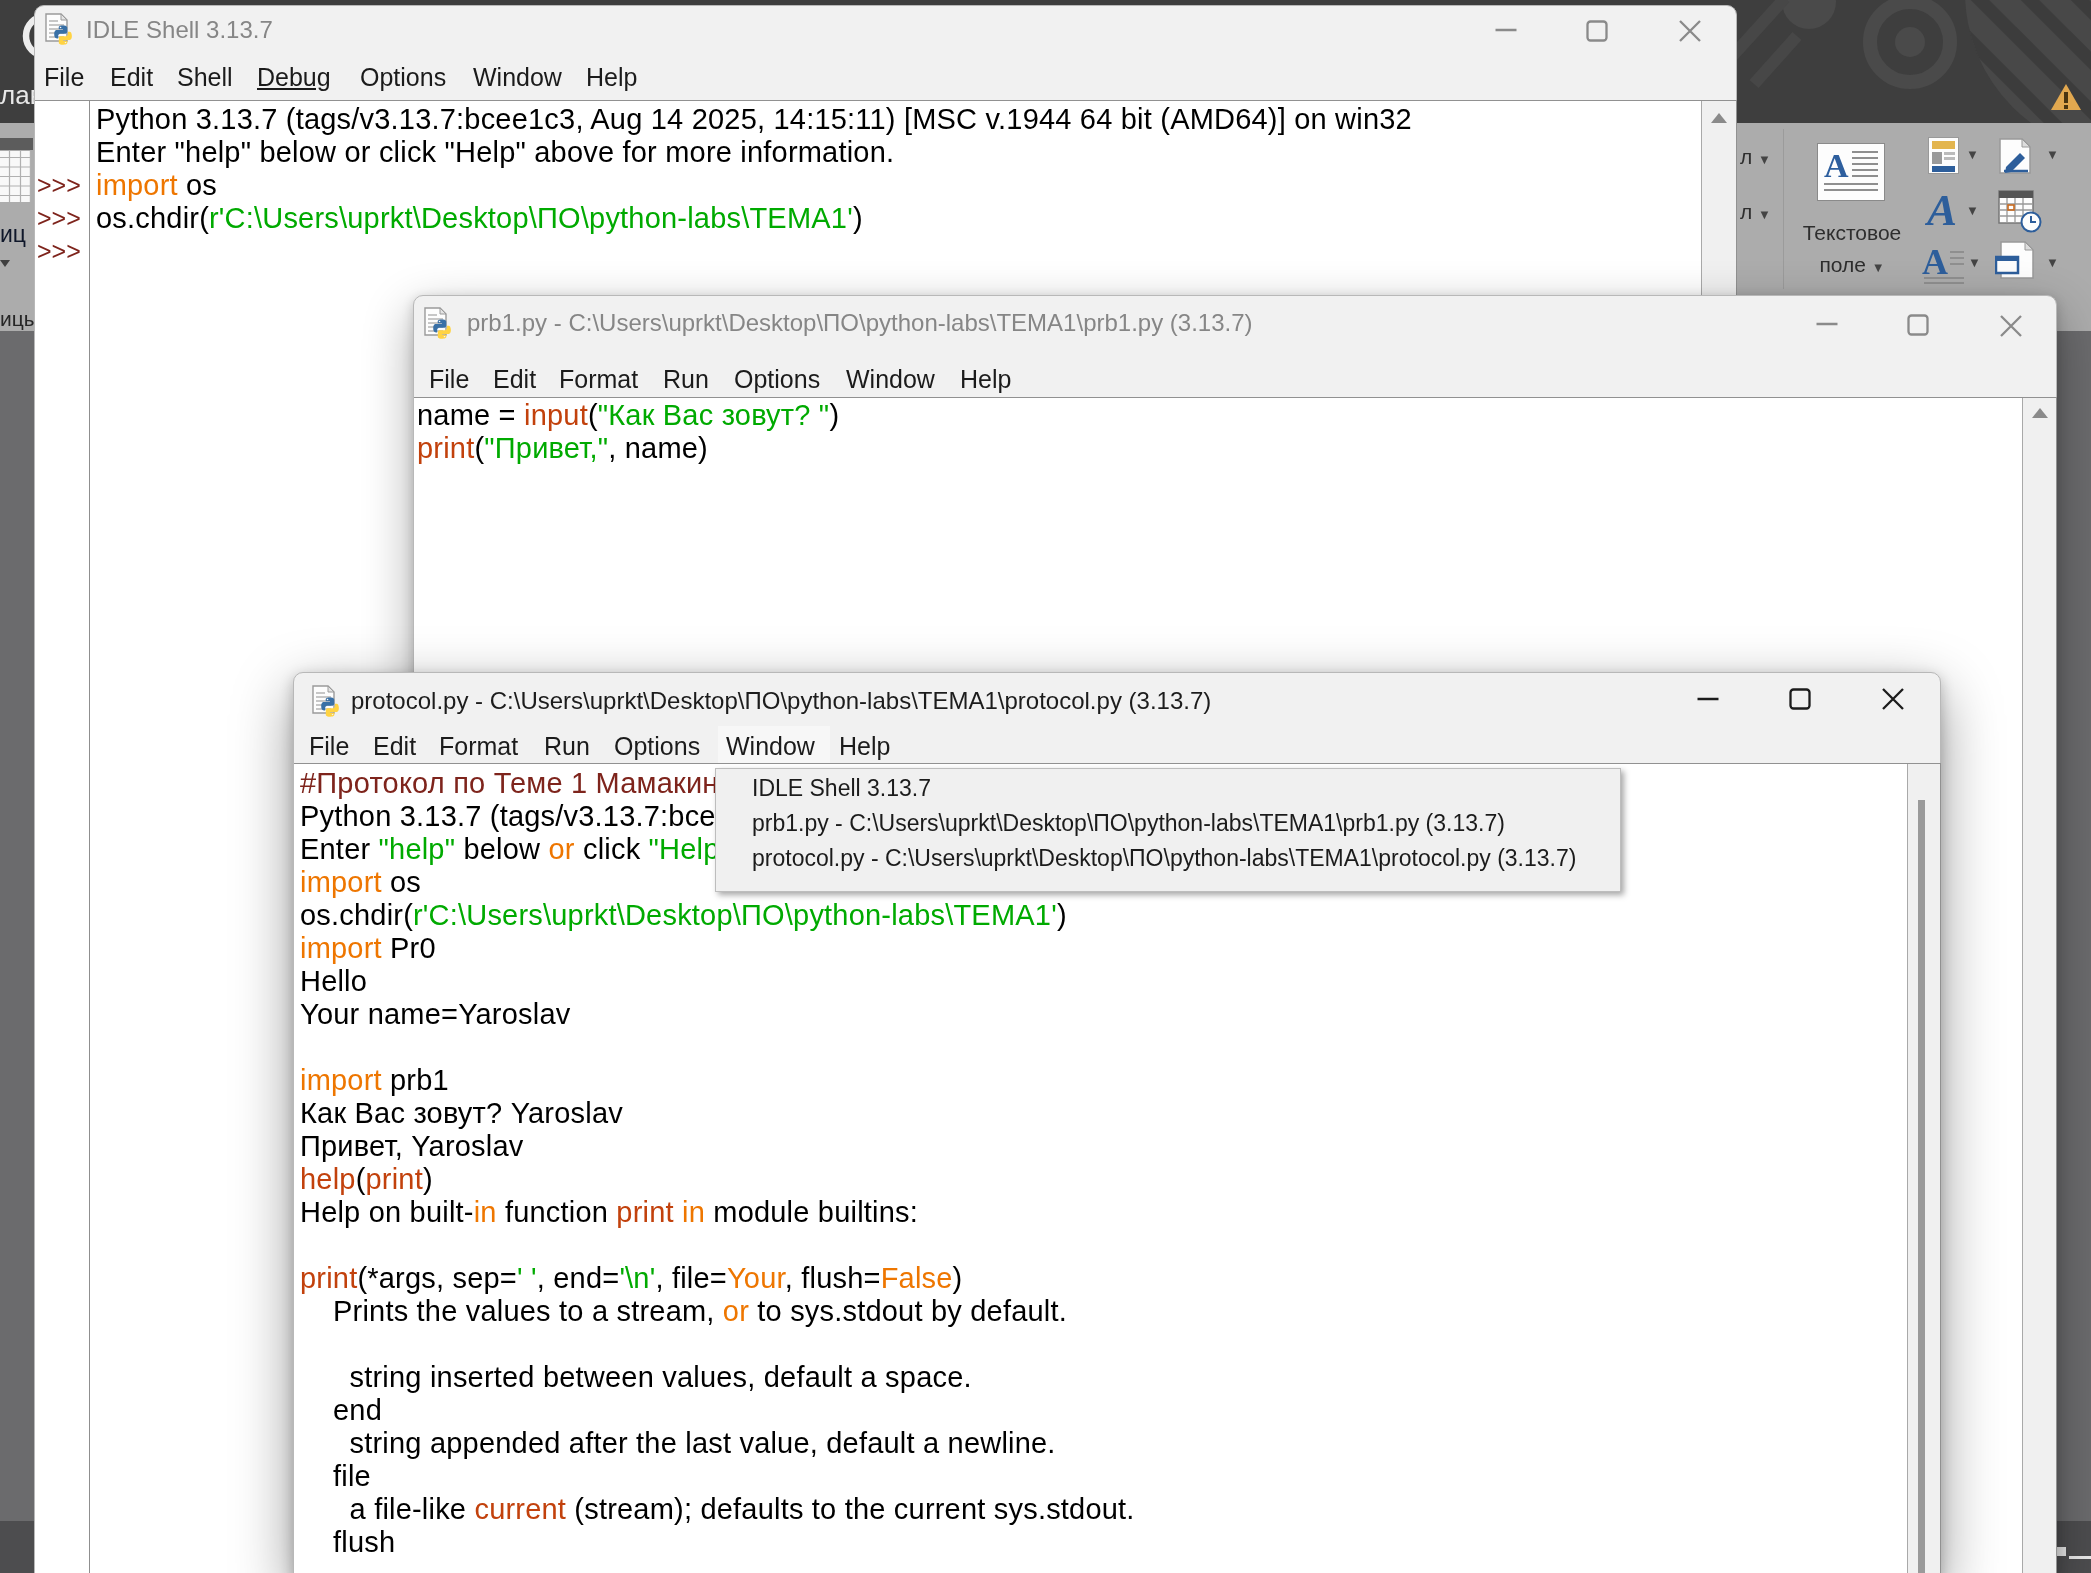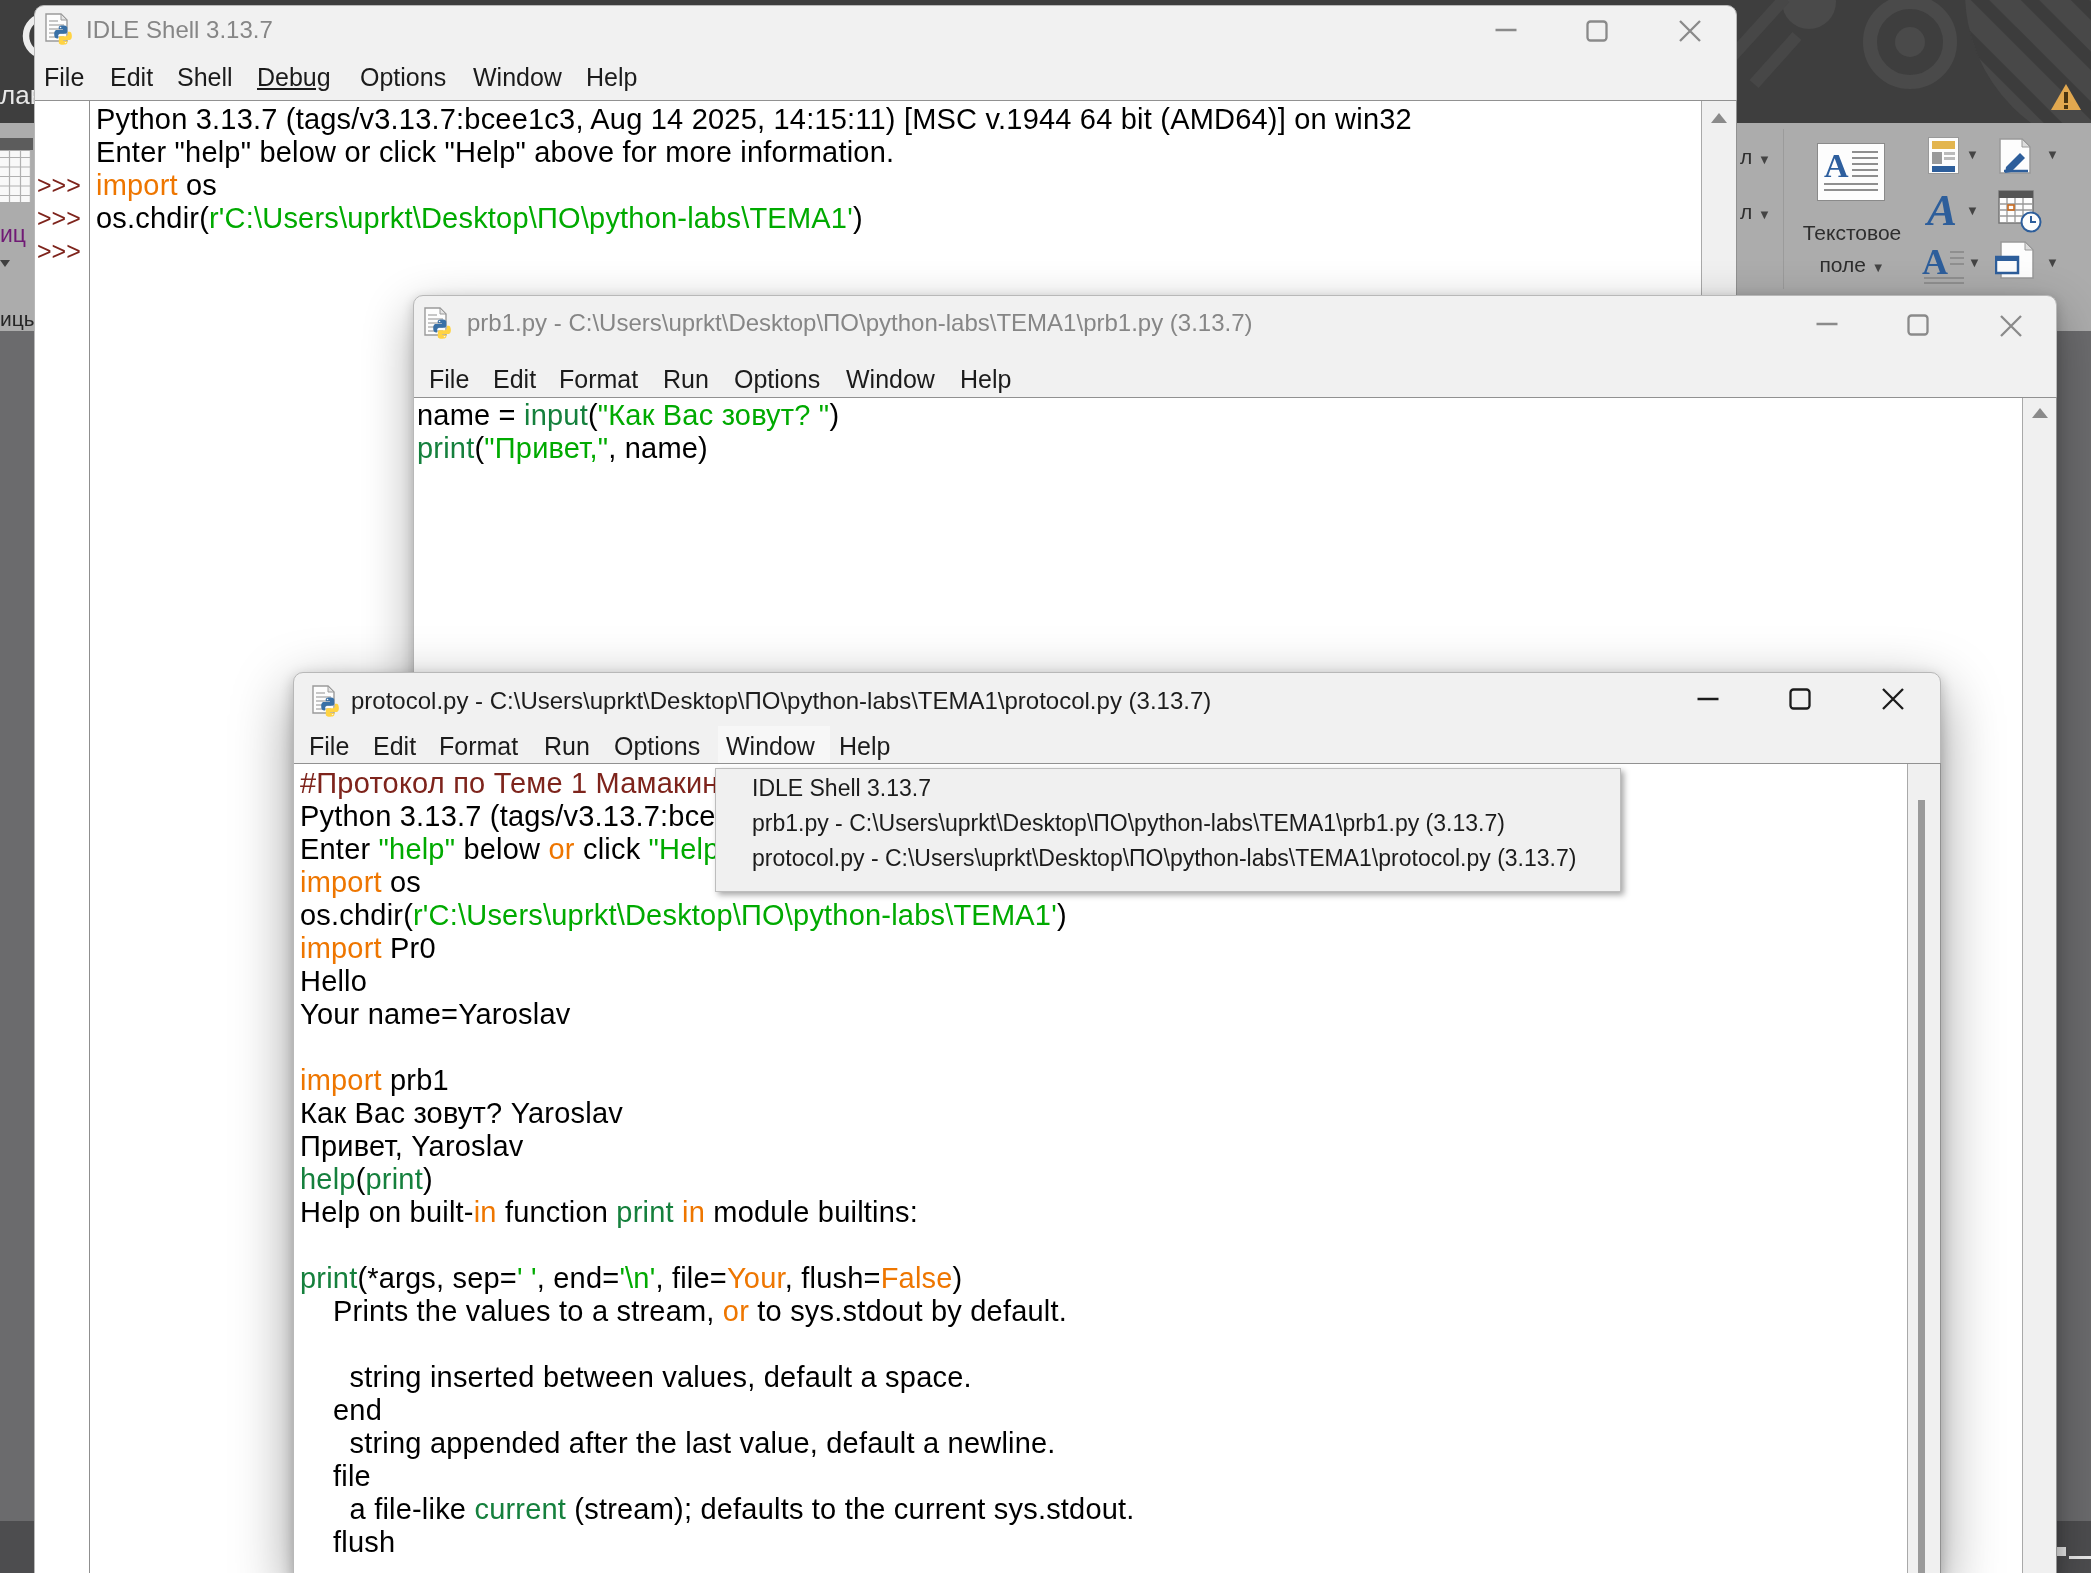--- a/index.html
+++ b/index.html
@@ -4,21 +4,21 @@
 <style>
   html,body{margin:0;padding:0;}
   body{width:2091px;height:1573px;overflow:hidden;position:relative;
        font-family:"Liberation Sans", sans-serif;background:#6b6b6d;}
   .abs{position:absolute;}
   
   .code{font-size:29px;letter-spacing:.2px;line-height:33px;color:#000;}
   .code div{height:33px;white-space:pre;}
   .kw{color:#ee7600;}   
   .st{color:#00aa00;}   
-  .bi{color:#15803d;}   
+  .bi{color:#c2410c;}   
   .cm{color:#7e241c;}   
   
   .win{position:absolute;background:#f1f1f1;border:1px solid #b8b8b8;
        border-radius:10px 10px 0 0;box-sizing:border-box;}
   .ttext{position:absolute;font-size:24px;line-height:28px;color:#868686;white-space:pre;}
   .menu{position:absolute;font-size:25px;color:#1b1b1b;}
   .menu span{position:absolute;top:0;white-space:pre;}
   .carea{position:absolute;background:#fff;border:1px solid #919191;box-sizing:border-box;}
   .cap{position:absolute;}
   
@@ -63,21 +63,21 @@
 
   <div class="abs" style="left:0;top:15px;width:33px;height:12px;background:#5c5c5c;"></div>
   <div class="abs" style="left:0;top:28px;width:31px;height:51px;background:#f8f8f8;">
     <svg width="31" height="51">
       <g stroke="#b0b0b0" stroke-width="1.2">
         <path d="M0 6.5 h31 M0 16 h31 M0 25.5 h31 M0 35 h31 M0 44.5 h31"></path>
         <path d="M9.5 0 v51 M20.5 0 v51 M30.4 0 v51"></path>
       </g>
     </svg>
   </div>
-  <div class="abs" style="left:0;top:98px;font-size:23px;color:#701a75;">иц</div>
+  <div class="abs" style="left:0;top:98px;font-size:23px;color:#0f172a;">иц</div>
   <div class="abs" style="left:0;top:131px;width:11px;height:8px;"><svg width="11" height="8">
         <path d="M0 0 h10 l-5 7 z" fill="#3f3f3f"></path>
       </svg></div>
   <div class="abs" style="left:0;top:184px;font-size:21px;color:#262626;">ицы</div>
 
   <div class="abs" style="left:1783px;top:6px;width:1px;height:160px;background:#9b9b9b;"></div>
 
   <div class="abs" style="left:1740px;top:22px;font-size:21px;color:#2e2e2e;">л <span style="font-size:13px;color:#444;">▼</span></div>
   <div class="abs" style="left:1740px;top:77px;font-size:21px;color:#2e2e2e;">л <span style="font-size:13px;color:#444;">▼</span></div>
 

